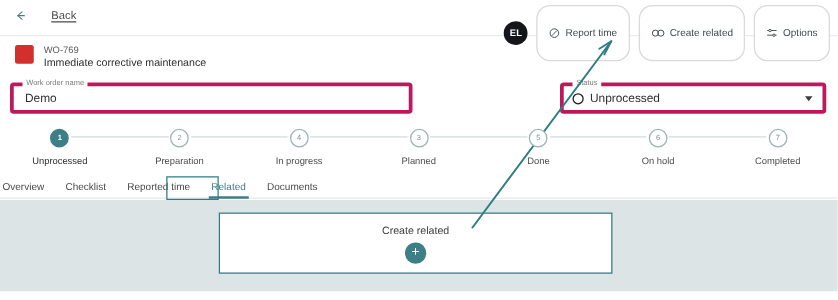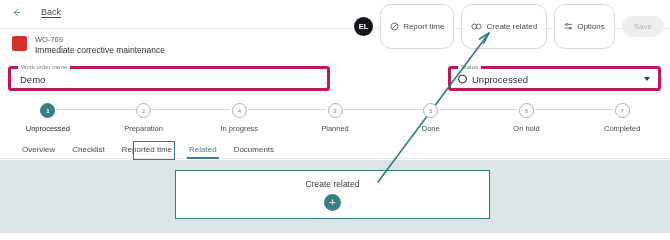--- a/index.html
+++ b/index.html
@@ -205,21 +205,21 @@
   .step:first-child .bar { display: none; }
 
   
   .tabs {
     position: absolute;
     left: 0; top: 141px;
     width: 670px; height: 18px;
     display: flex;
     align-items: center;
     gap: 13px;
-    padding-left: 20px;
+    padding-left: 0;
     box-sizing: border-box;
     border-bottom: 1px solid #e7e7e7;
     background: #fff;
   }
   .tab {
     font-size: 8px;
     color: #4a4a4a;
     position: relative;
     height: 18px;
     display: flex;
@@ -330,23 +330,20 @@
 
       <div class="pill">
         <svg width="9" height="9" viewBox="0 0 12 12">
           <path d="M1 3.2 H11 M1 8.2 H11" stroke="#3f4b4d" stroke-width="1" fill="none"></path>
           <circle cx="4" cy="3.2" r="1.3" fill="#fff" stroke="#3f4b4d" stroke-width="1"></circle>
           <circle cx="8.2" cy="8.2" r="1.3" fill="#fff" stroke="#3f4b4d" stroke-width="1"></circle>
         </svg>
         <span>Options</span>
       </div>
 
-      <div class="pill disabled">
-        <span>Save</span>
-      </div>
     </div>
   </div>
 
   <div class="wo-head">
     <div class="wo-swatch"></div>
     <div class="wo-texts">
       <div class="wo-id">WO-769</div>
       <div class="wo-type">Immediate corrective maintenance</div>
     </div>
   </div>

